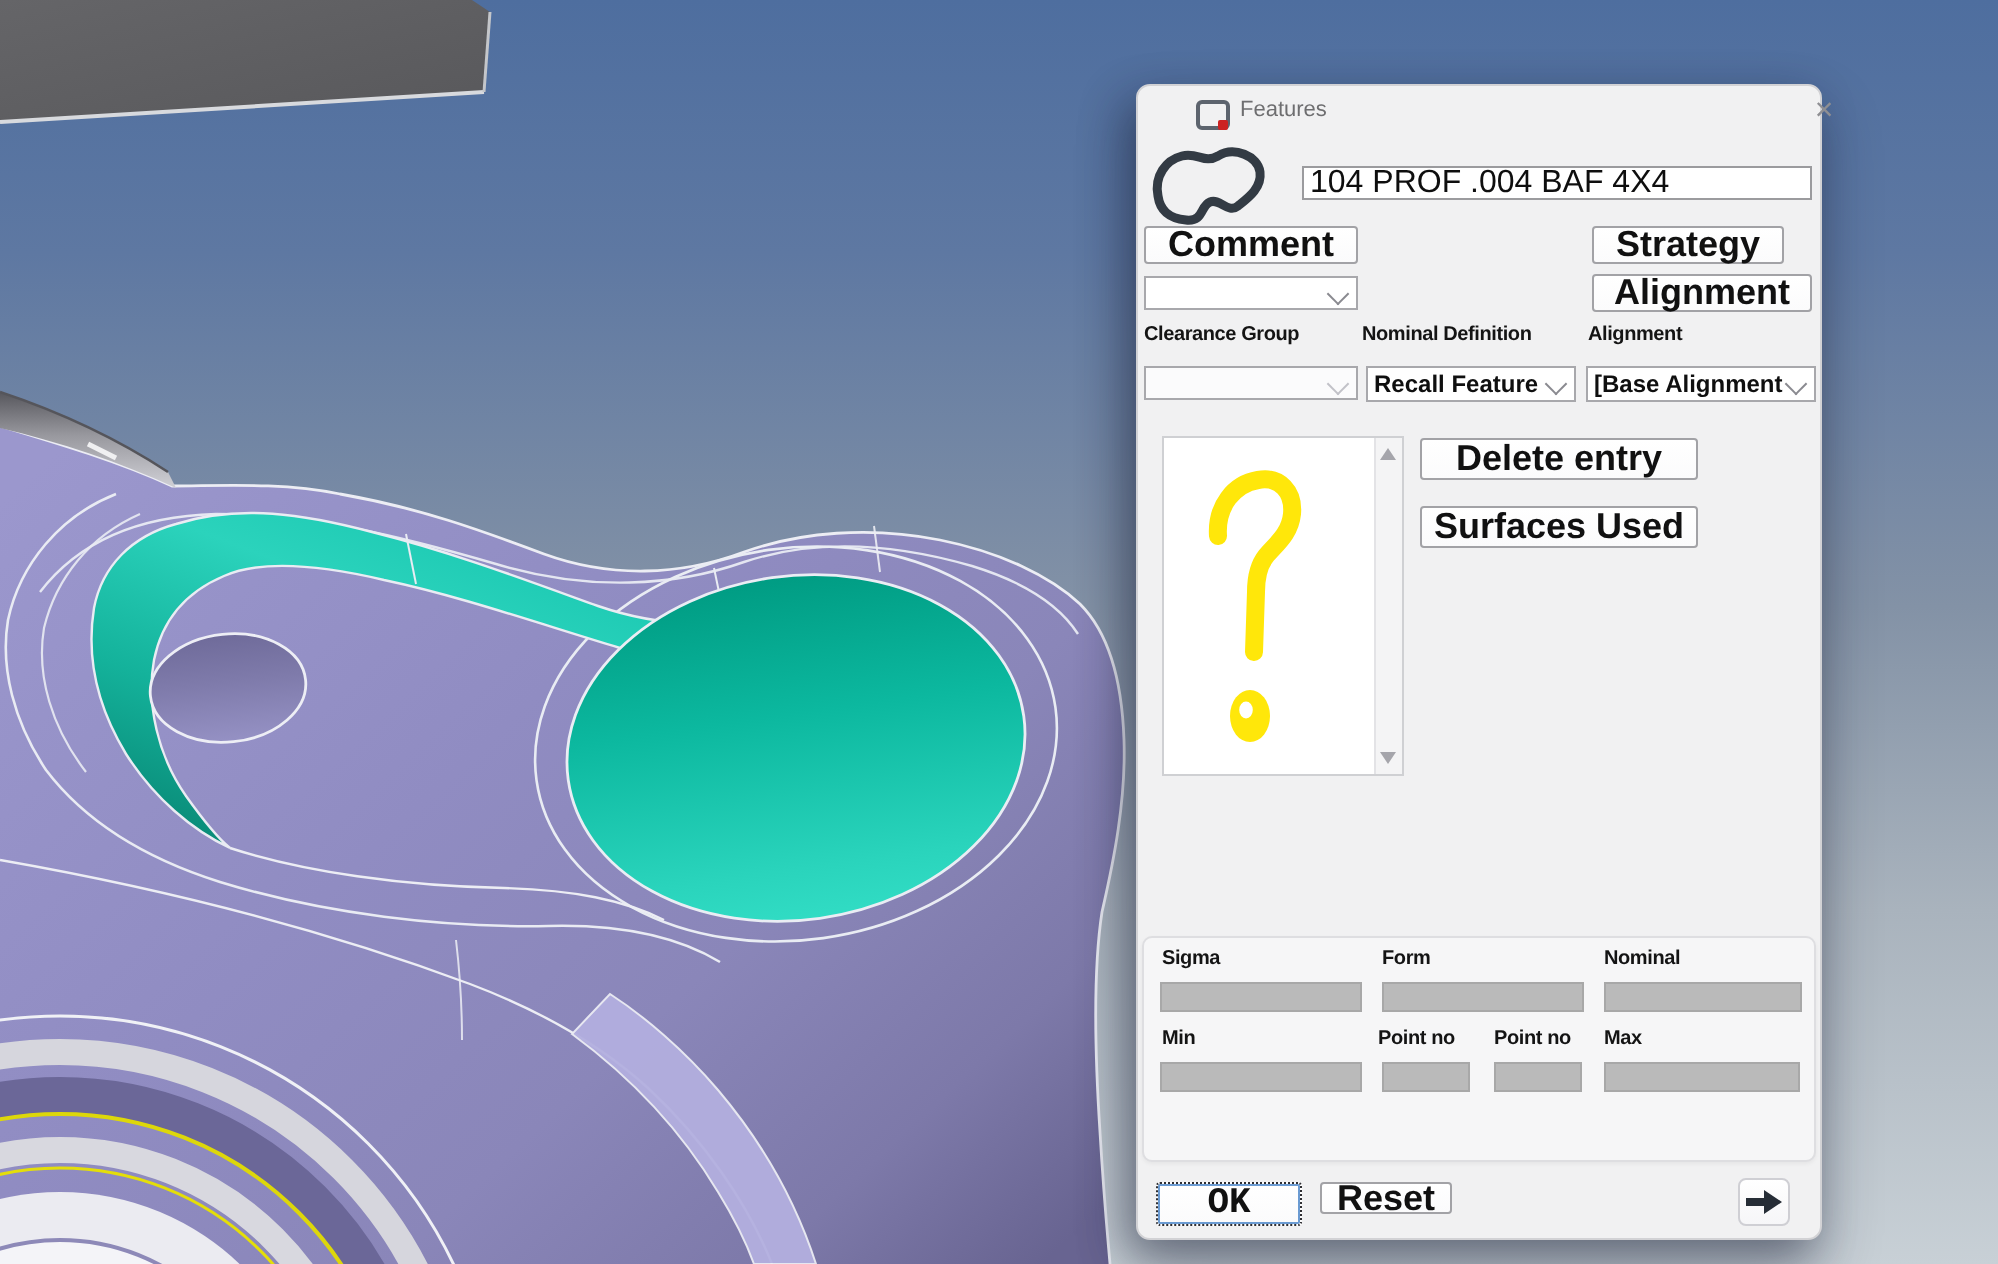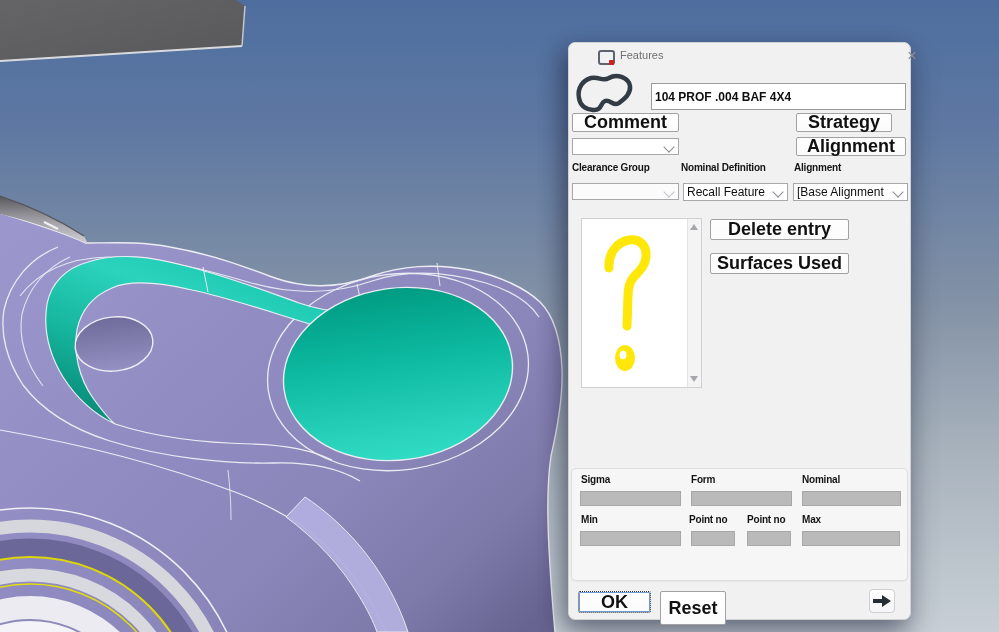--- a/index.html
+++ b/index.html
@@ -15,35 +15,35 @@
   .titlebar{position:absolute;left:0;top:0;width:100%;height:26px;margin-left:19px;}
   .appicon{position:absolute;left:10px;top:7px;width:13px;height:11px;
            border:2px solid #5d646e;border-radius:3px;}
   .appicon .reddot{position:absolute;right:-1px;bottom:-2px;width:5px;height:5px;
            background:#cc2222;border-radius:1px;}
   .title{position:absolute;left:32px;top:6px;font-size:11px;color:#6e6e70;}
   .close{position:absolute;right:8px;top:2px;font-size:16px;color:#8f8f93;
          width:18px;text-align:center;cursor:pointer;line-height:22px;}
   .featblob{position:absolute;left:5px;top:28px;}
 
-  .namefield{position:absolute;left:82px;top:40px;width:255px;height:27px;
+  .namefield{position:absolute;left:82px;top:40px;width:255px;height:17px;
              border:1px solid #9b9b9e;background:#fff;font-family:"Liberation Sans",sans-serif;
-             font-size:12px;font-weight:bold;color:#0e0e0e;padding:0 0 0 3px;box-sizing:border-box;}
+             font-size:16px;font-weight:normal;color:#0e0e0e;padding:0 0 0 3px;box-sizing:border-box;}
 
   .btn{position:absolute;background:linear-gradient(#ffffff,#fbfbfc);
        border:1px solid #a2a2a6;border-radius:2px;font-weight:bold;font-size:18px;
        color:#111;display:flex;align-items:center;justify-content:center;
        box-sizing:border-box;cursor:pointer;}
-  .btn.ok{border:1px dotted #2f2f33;box-shadow:inset 0 0 0 1px #6b9bd2;}
+  .btn.ok{border:1px dotted #2f2f33;box-shadow:inset 0 0 0 1px #6b9bd2;font-family:Liberation Mono, monospace;}
 
   .lbl{position:absolute;font-size:10px;font-weight:bold;color:#141414;white-space:nowrap;
        letter-spacing:-0.2px;}
 
   .dd{position:absolute;background:#fff;border:1px solid #a8a8ac;box-sizing:border-box;
-      font-size:12px;font-weight:normal;color:#0f0f0f;overflow:hidden;cursor:pointer;}
+      font-size:12px;font-weight:bold;color:#0f0f0f;overflow:hidden;cursor:pointer;}
   .dd .ddtext{position:absolute;left:3px;top:1px;white-space:nowrap;}
   .dd.dim{background:#fbfbfc;}
   .chev{position:absolute;right:5px;top:4px;width:7px;height:7px;
         border-right:1.6px solid #8a8a90;border-bottom:1.6px solid #8a8a90;
         transform:rotate(45deg);}
   .dd.dim .chev{border-color:#c2c2c8;}
 
   .listbox{position:absolute;left:12px;top:175px;width:121px;height:170px;
            background:#fff;border:1px solid #cfd0d3;box-sizing:border-box;display:flex;}
   .lb-content{flex:1;position:relative;}
@@ -268,21 +268,21 @@
       <span class="lbl" style="left:175px;top:45px;">Point no</span>
       <span class="lbl" style="left:230px;top:45px;">Max</span>
 
       <div class="gfield" style="left:8px;top:62px;width:101px;"></div>
       <div class="gfield" style="left:119px;top:62px;width:44px;"></div>
       <div class="gfield" style="left:175px;top:62px;width:44px;"></div>
       <div class="gfield" style="left:230px;top:62px;width:98px;"></div>
     </div>
 
     <div class="btn ok" style="left:9px;top:548px;width:73px;height:22px;">OK</div>
-    <div class="btn" style="left:91px;top:548px;width:66px;height:34px;">Reset</div>
+    <div class="btn" style="left:91px;top:548px;width:66px;height:16px;">Reset</div>
 
     <div class="arrowbtn">
       <svg width="20" height="14" viewBox="0 0 20 14">
         <path d="M1,5 H10 V1 L19,7 L10,13 V9 H1 Z" fill="#262d36"></path>
       </svg>
     </div>
 
   </div>
 </div>
 

